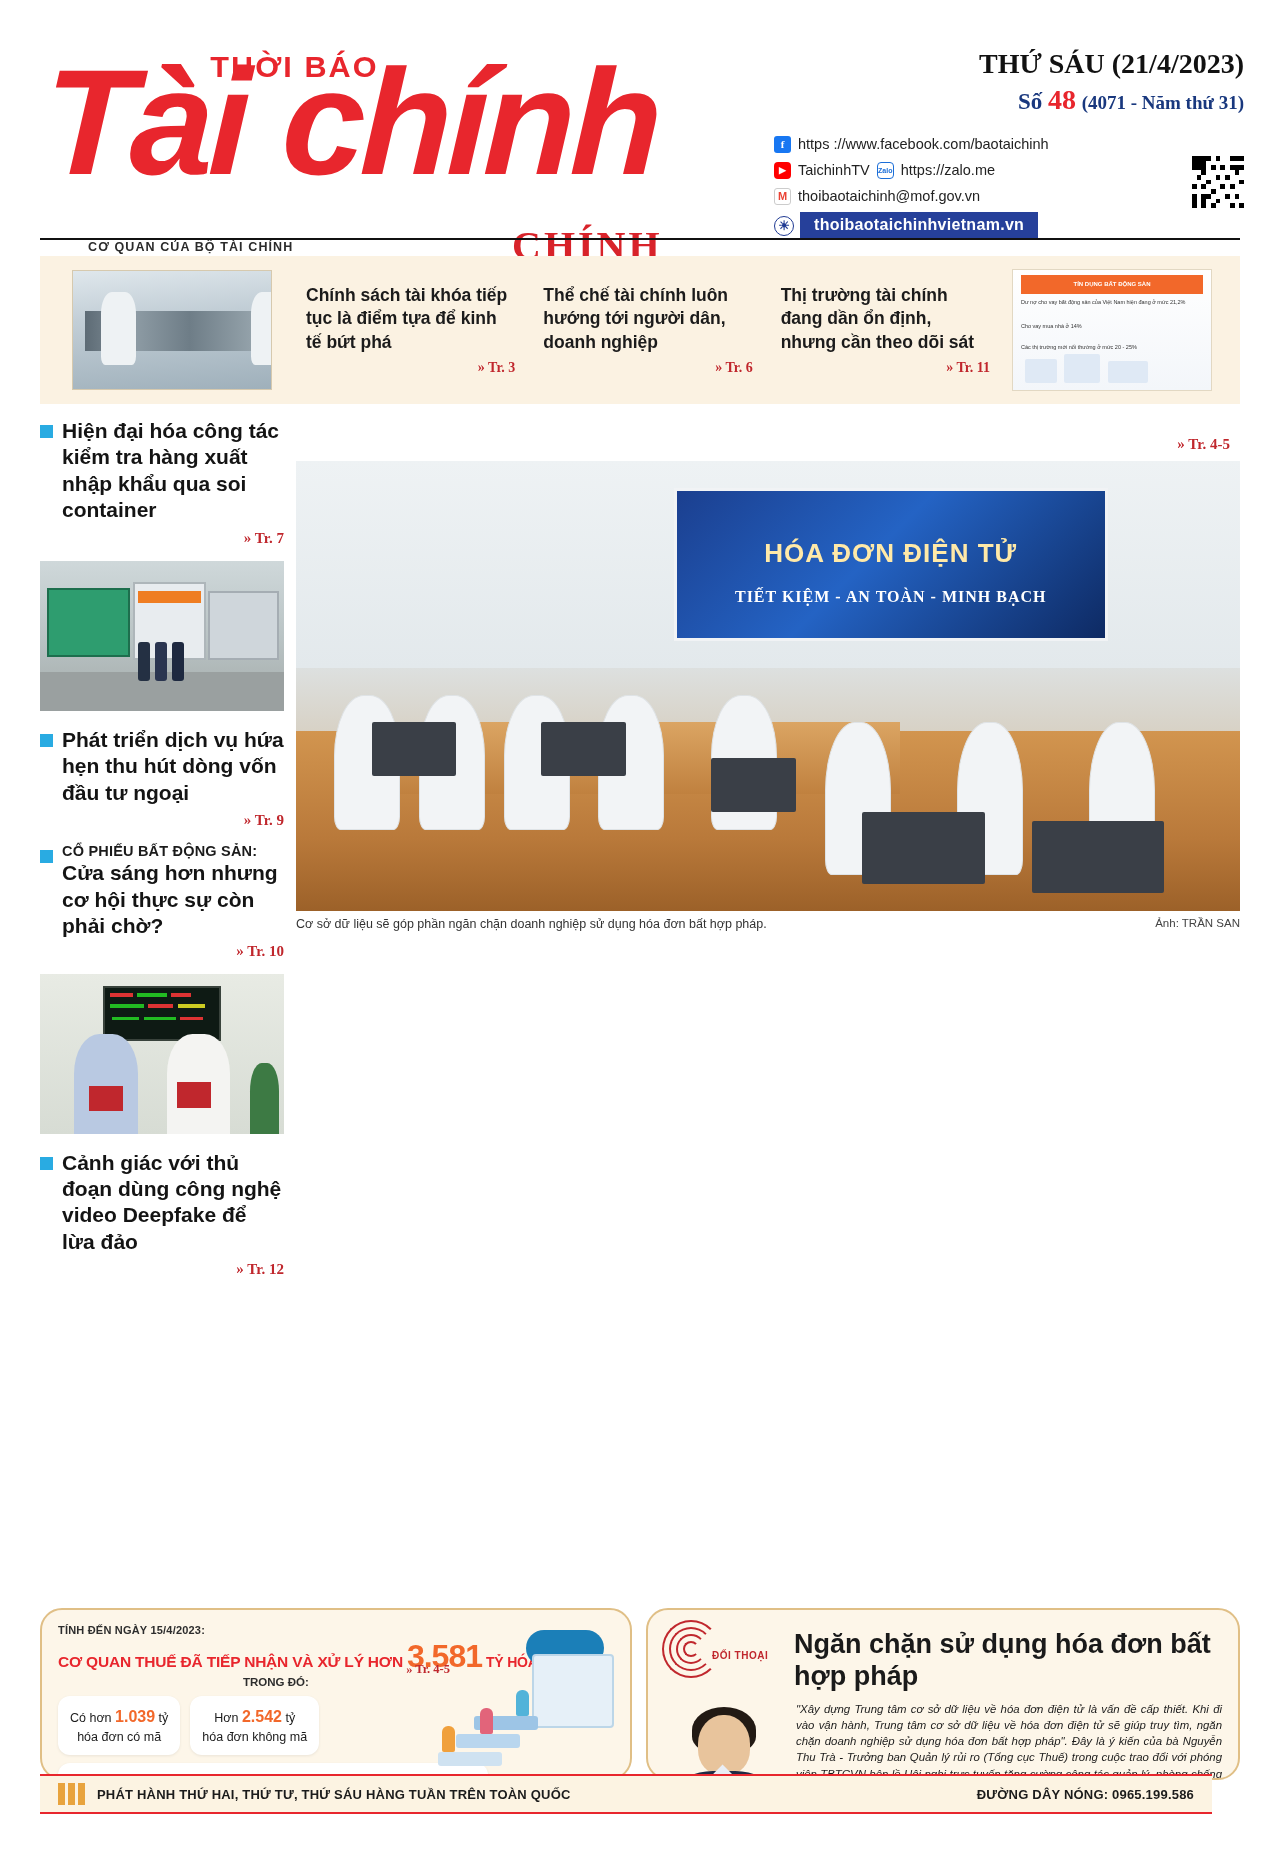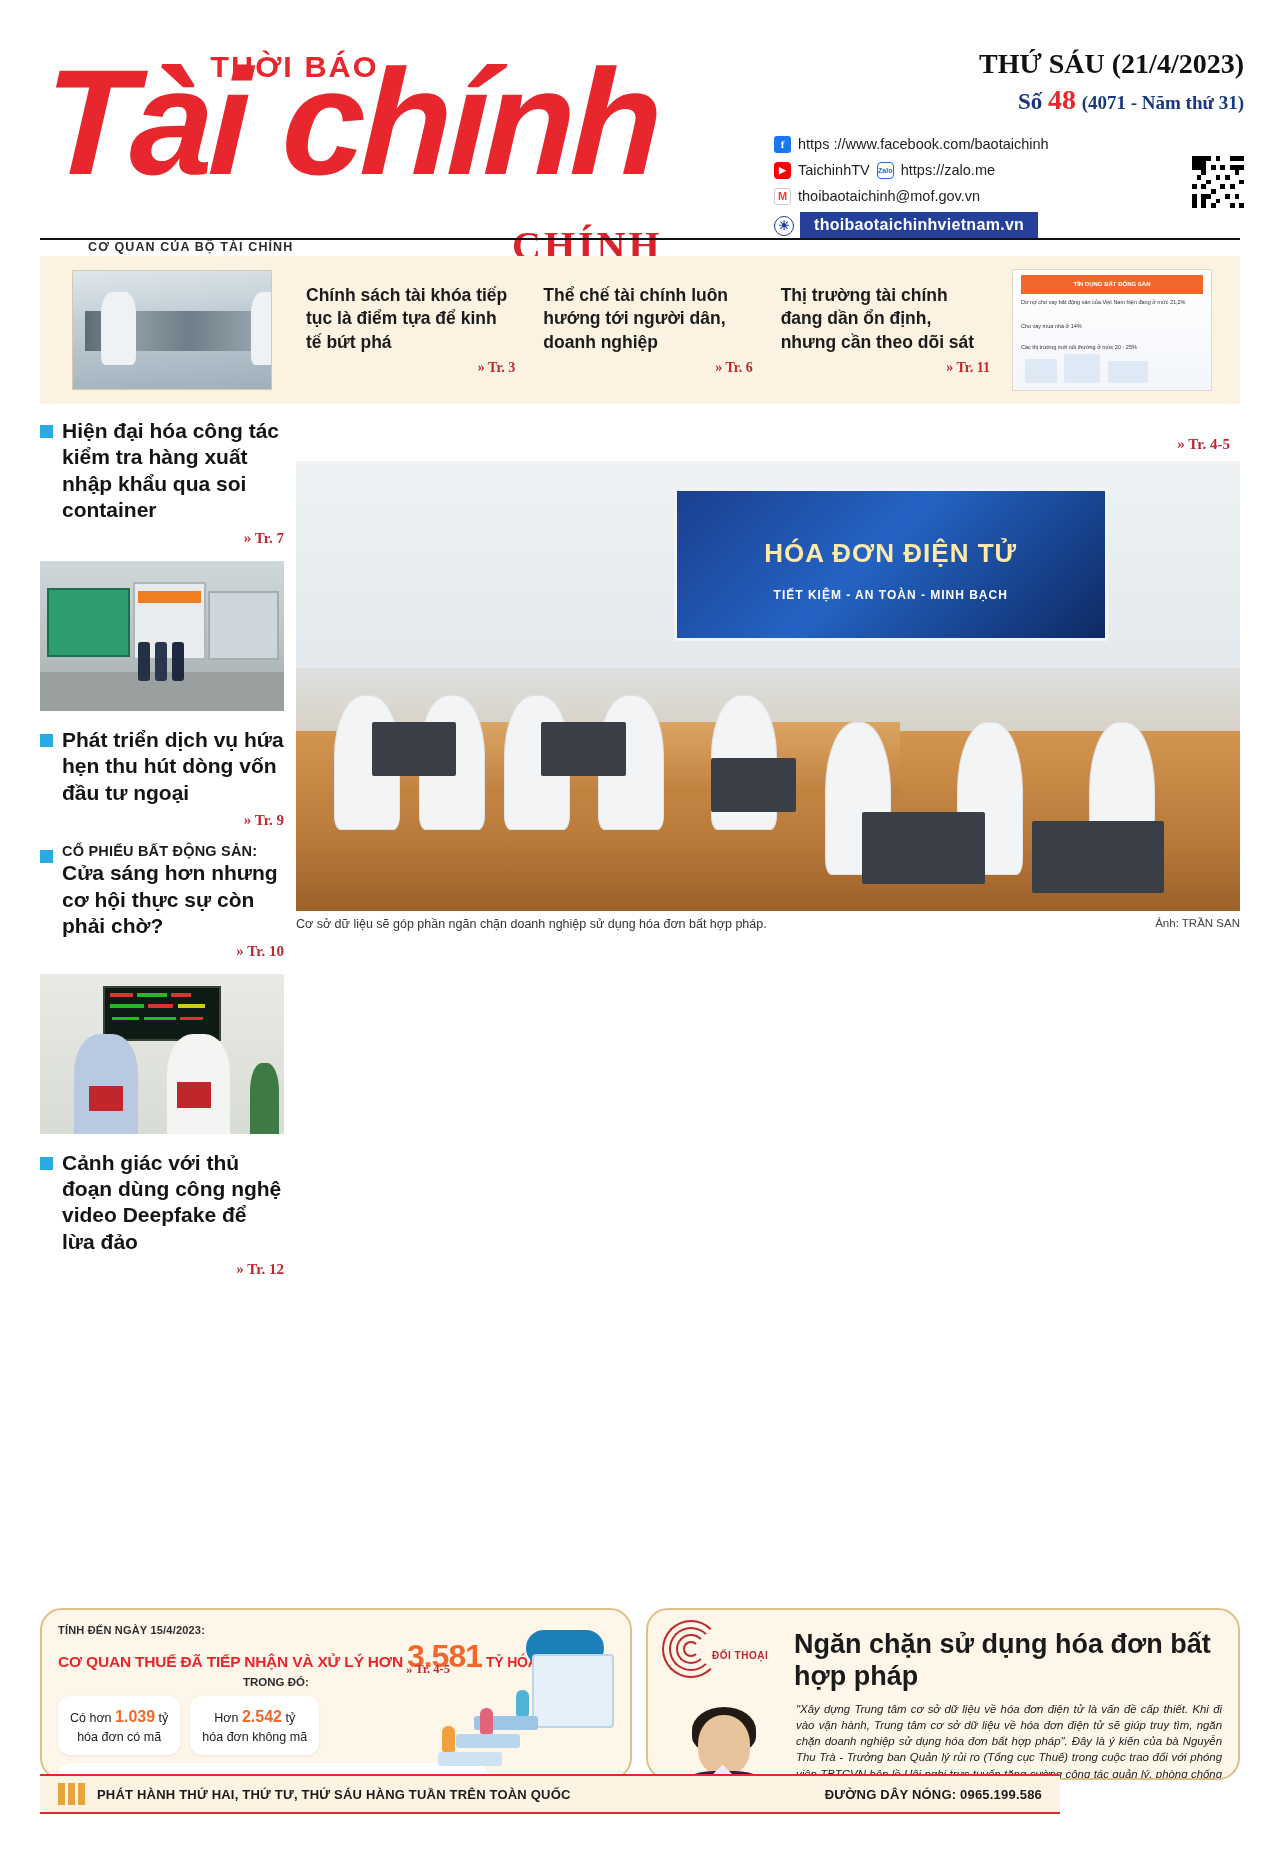--- a/index.html
+++ b/index.html
@@ -118,21 +118,21 @@
 
   .dialogbox { width:594px; height:172px; background:#fdf6e9; border:2px solid #e0bf86; border-radius:22px;
                position:relative; overflow:hidden; padding:12px 16px 12px 16px; }
   .dt-logo { position:absolute; left:14px; top:10px; width:112px; height:50px; }
   .dt-title { margin-left:130px; font-size:27px; font-weight:bold; color:#1a1a1a; line-height:1.2; padding-top:6px; }
   .dt-body { display:flex; gap:12px; margin-top:8px; }
   .dt-portrait { width:120px; flex:0 0 auto; text-align:center; }
   .dt-quote { font-size:11.4px; line-height:1.42; color:#1b1b1b; font-style:italic; text-align:justify; flex:1; }
 
   
-  .footer { position:absolute; left:40px; top:1774px; width:1020px; height:40px;
+  .footer { position:absolute; left:40px; top:1774px; width:1172px; height:40px;
             background:#fcf3e2; border-top:2px solid #e8262d; border-bottom:2px solid #e8262d;
             display:flex; align-items:center; justify-content:space-between; padding:0 18px; }
   .ft-text { font-size:13px; font-weight:bold; color:#1b1b1b; letter-spacing:.2px; }
   .ft-left { display:flex; align-items:center; gap:12px; }
   .ft-bars { display:flex; gap:3px; }
   .ft-bars span { display:block; width:7px; height:22px; background:#e8a33d; }
 
   
   .ph { position:absolute; inset:0; }
   .p-factory { background:linear-gradient(175deg,#dfe7ec 0%,#c2ced6 38%,#9fb0bb 100%); }
@@ -155,21 +155,21 @@
   .p-stock .scr i { position:absolute; display:block; height:7%; }
   .p-stock .ppl { position:absolute; bottom:0; width:26%; height:62%; border-radius:40% 40% 0 0; }
 
   .p-hero { background:linear-gradient(180deg,#e9eef1 0%,#dfe6ea 40%,#c9a97d 100%); }
   .p-hero .wall { position:absolute; left:0; top:0; width:100%; height:46%; background:linear-gradient(180deg,#eef2f4,#e3e9ec); }
   .p-hero .screen { position:absolute; left:40%; top:6%; width:46%; height:34%;
      background:linear-gradient(135deg,#1b3f8f 0%,#2463c4 45%,#0e2a63 100%); border:3px solid #f1f3f5; }
   .p-hero .scr-t1 { position:absolute; left:0; right:0; top:32%; text-align:center; color:#ffe9a8;
      font-weight:bold; font-size:26px; letter-spacing:1px; }
   .p-hero .scr-t2 { position:absolute; left:0; right:0; top:66%; text-align:center; color:#fff;
-     font-weight:bold; font-size:12px; letter-spacing:1px; }
+     font-weight:bold; font-size:16px; letter-spacing:1px;font-family:Liberation Serif, serif; }
   .p-hero .desk { position:absolute; left:0; bottom:0; width:100%; height:40%;
      background:linear-gradient(180deg,#d2954f 0%,#b9793a 60%,#9c6129 100%); }
   .p-hero .desk2 { position:absolute; left:6%; bottom:26%; width:58%; height:16%;
      background:linear-gradient(180deg,#dba563,#c0813f); }
   .p-hero .person { position:absolute; bottom:18%; width:7%; height:30%; background:#f2f4f6;
      border-radius:45% 45% 10% 10%; border:1px solid #dfe3e6; }
   .p-hero .laptop { position:absolute; bottom:30%; width:9%; height:12%; background:#3a3f47; border-radius:2px; }
 
   .p-info { background:linear-gradient(180deg,#ffffff,#f3f6fa); }
   .p-info .hdr { position:absolute; left:4%; top:4%; width:92%; height:16%; background:#f2682a;

